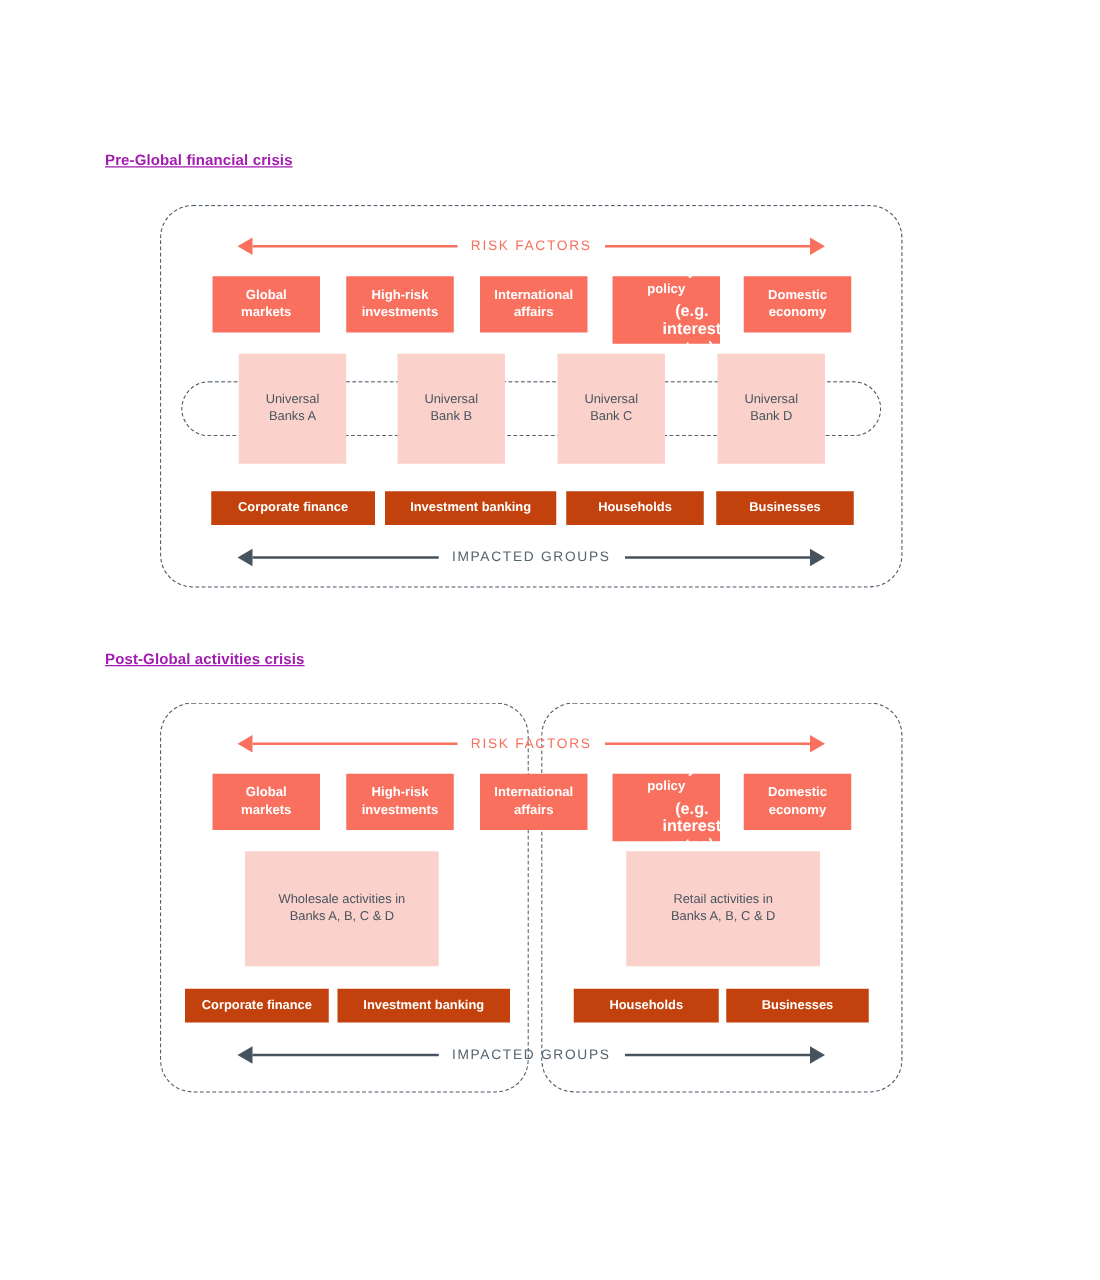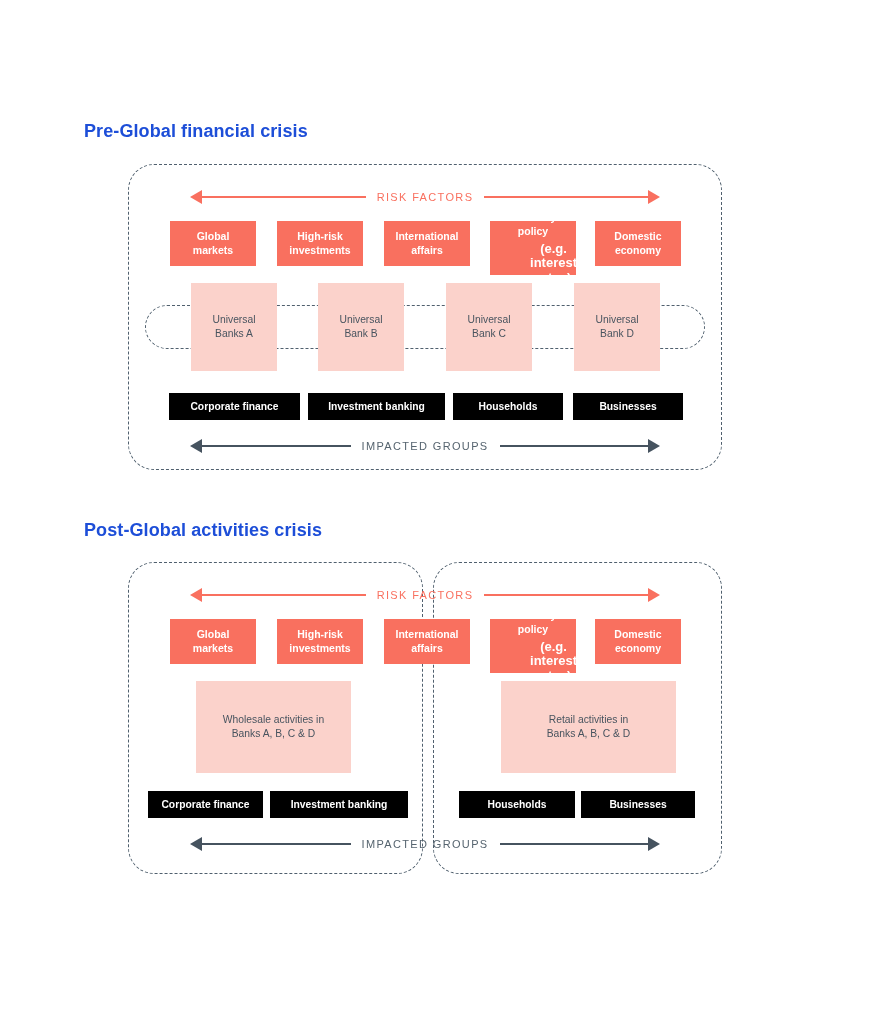--- a/index.html
+++ b/index.html
@@ -16,25 +16,26 @@
   .canvas {
     position: absolute;
     left: 0; top: 0;
     width: 880px;
     height: 1024px;
   }
 
   
   .section-title {
     position: absolute;
-    font-size: 18px;
-    font-weight: bold;
-    color: #1d4ed8;
+    font-size: 12px;
+    font-weight: bold;
+    color: #a21caf;
     letter-spacing: 0.1px;
     white-space: nowrap;
+    text-decoration: underline;
   }
   #title-pre  { left: 84px; top: 121px; }
   #title-post { left: 84px; top: 520px; }
 
   
   .dashed-outer {
     position: absolute;
     border: 1.6px dashed #50606e;
     border-radius: 26px;
     background: transparent;
@@ -116,21 +117,21 @@
   }
 
   .box-bank {
     background: #fbd2cb;
     color: #48545f;
     font-size: 10.3px;
     font-weight: normal;
   }
 
   .box-group {
-    background: #000000;
+    background: #c2410c;
     color: #ffffff;
     font-size: 10.3px;
     font-weight: bold;
   }
 </style>
 </head>
 <body>
 
 <div class="canvas">
 
@@ -241,21 +242,21 @@
   </div>
   <div class="box box-risk" style="left:595px; top:619px; width:86px; height:45px;">
     <span>Domestic</span>
     <span>economy</span>
   </div>
 
   <div class="box box-bank" style="left:196px; top:681px; width:155px; height:92px;align-items:center;">
     <span>Wholesale activities in</span>
     <span>Banks A, B, C &amp; D</span>
   </div>
-  <div class="box box-bank" style="left:501px; top:681px; width:175px; height:92px;">
+  <div class="box box-bank" style="left:501px; top:681px; width:155px; height:92px;">
     <span>Retail activities in</span>
     <span>Banks A, B, C &amp; D</span>
   </div>
 
   <div class="box box-group" style="left:148px; top:791px; width:115px; height:27px;">
     <span>Corporate finance</span>
   </div>
   <div class="box box-group" style="left:270px; top:791px; width:138px; height:27px;">
     <span>Investment banking</span>
   </div>

